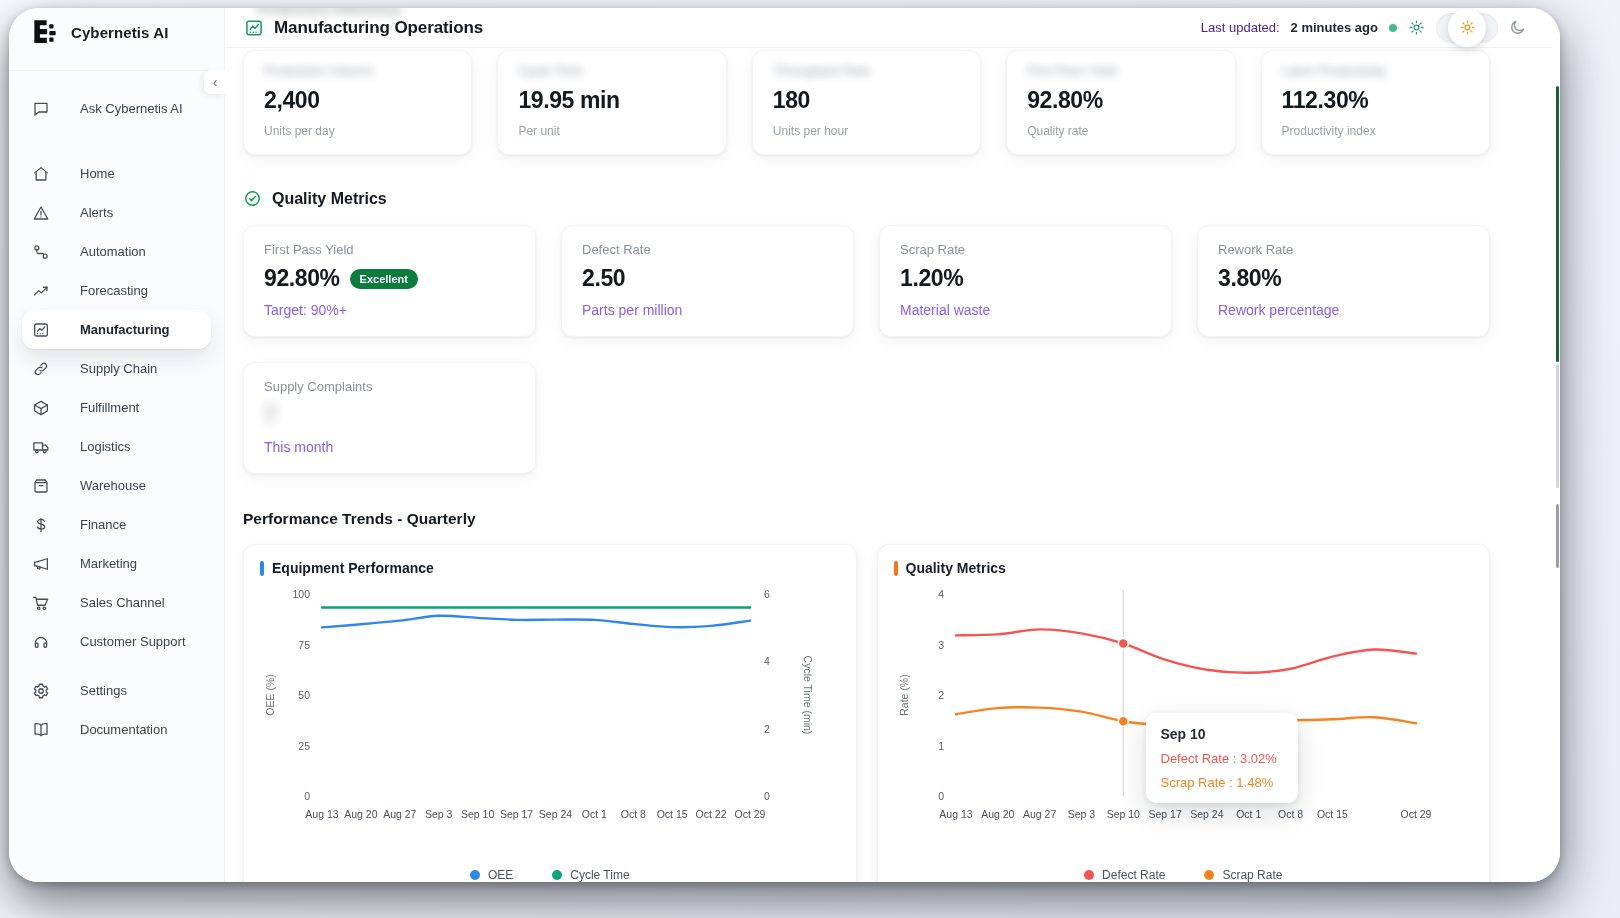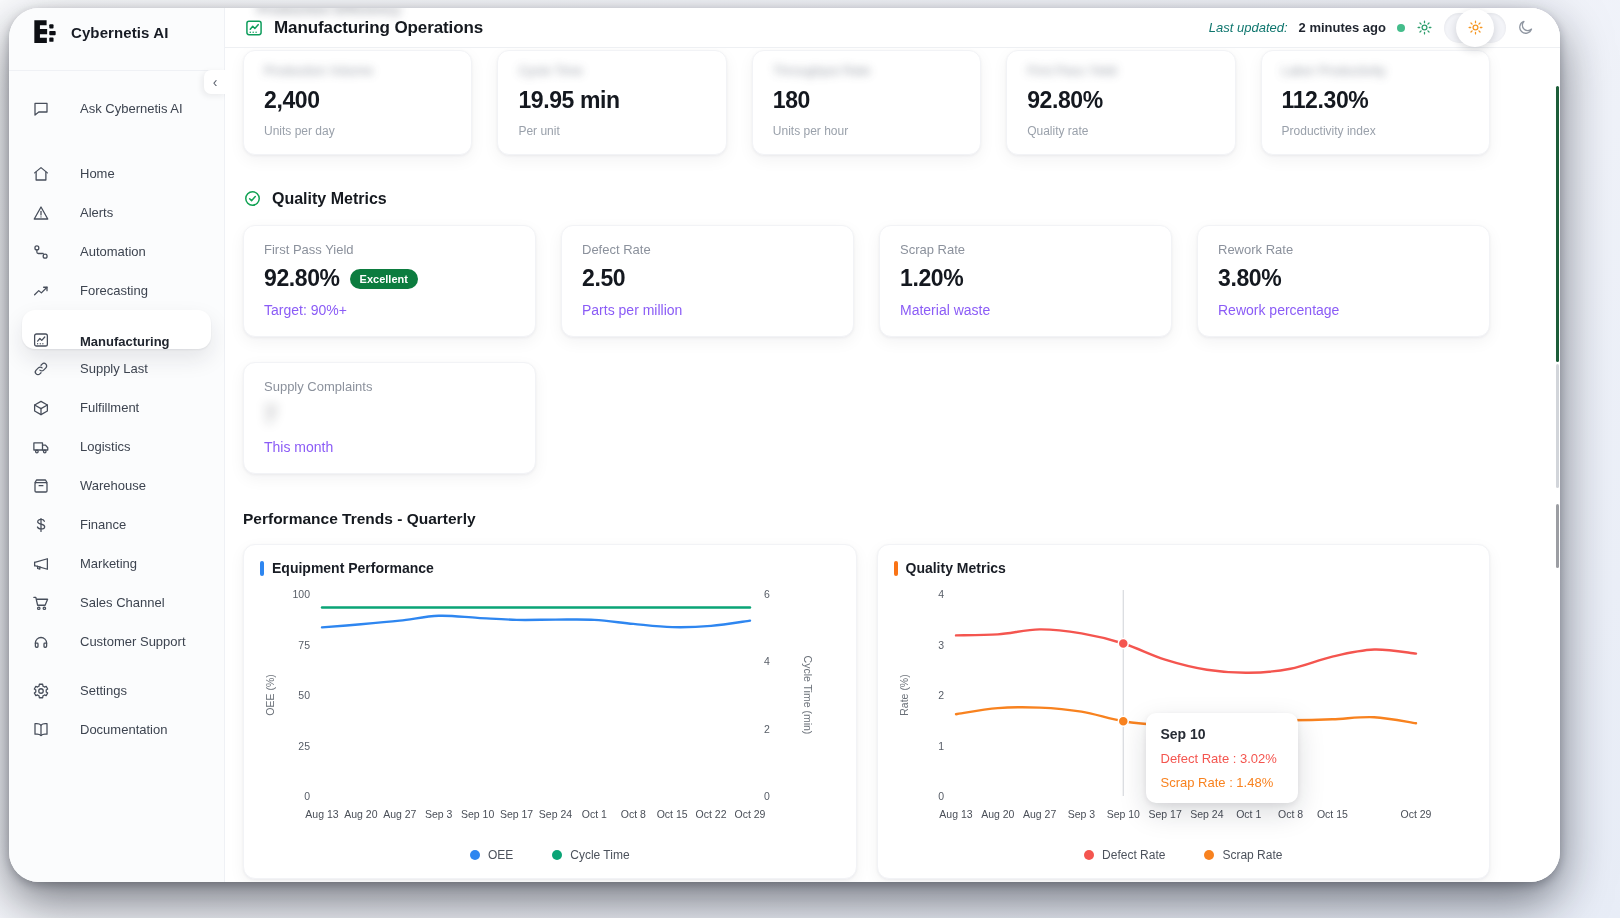--- a/index.html
+++ b/index.html
@@ -22,35 +22,35 @@
   .collapse { position:absolute; right:-2px; top:62px; width:22px; height:24px;
     border:none; background:#fff; color:#5b626e; border-radius:7px 0 0 7px;
     font-size:14px; line-height:1; box-shadow:-2px 2px 6px rgba(20,25,40,.08); cursor:pointer; }
   .side-divider { height:1px; background:#eff1f5; margin-top:14px; }
   nav { padding:18px 13px 0 13px; }
   .nav-item { height:39px; display:flex; align-items:center; gap:30px;
     padding:0 10px; border-radius:13px; color:#3d4450; font-size:13px; cursor:pointer; }
   .nav-item .nicon { width:18px; height:18px; flex:0 0 18px; color:#474e5b; }
   .nav-item .nicon svg { width:18px; height:18px; display:block; }
   .nav-item.active { background:#fff; font-weight:700; color:#21262f;
-    box-shadow:0 10px 22px rgba(25,31,45,.10), 0 1px 2px rgba(25,31,45,.07);align-items:flex-end; }
+    box-shadow:0 10px 22px rgba(25,31,45,.10), 0 1px 2px rgba(25,31,45,.07); }
   .nav-gap-lg { height:26px; } .nav-gap-sm { height:10px; }
 
   
   .main { flex:1; position:relative; background:#fff; overflow:hidden; }
-  .mheader { position:absolute; left:0; right:0; top:0; height:40px; z-index:6;
+  .mheader { position:absolute; left:0; right:8px; top:0; height:40px; z-index:6;
     background:rgba(255,255,255,.96); border-bottom:1px solid #eef0f3;
     display:flex; align-items:center; padding:0 26px 0 19px; }
   .blur-overline { position:absolute; left:32px; top:-7px; font-size:14px; font-weight:700;
     color:#525866; filter:blur(5px); opacity:.55; pointer-events:none; }
   .h-icon { width:20px; height:20px; color:#0e9d5c; }
   .h-icon svg { width:20px; height:20px; display:block; }
   .h-title { margin-left:10px; font-size:17px; font-weight:700; color:#15191f; letter-spacing:-.1px; }
   .h-right { margin-left:auto; display:flex; align-items:center; gap:11px; }
-  .lu-label { font-size:13px; color:#0f766e;font-style:italic; }
+  .lu-label { font-size:13px; color:#4c1d95; }
   .lu-value { font-size:13px; color:#1f242e; font-weight:700;text-align:right; }
   .status-dot { width:8px; height:8px; border-radius:50%; background:#44bd8b; }
   .sun-sm { width:17px; height:17px; color:#2f9e6d; }
   .sun-sm svg,.moon svg { width:100%; height:100%; display:block; }
   .theme-toggle { width:62px; height:30px; border-radius:999px; background:#f3f4f8;
     box-shadow:inset 0 1px 3px rgba(20,25,40,.07); position:relative; border:none; cursor:pointer; }
   .toggle-thumb { position:absolute; left:12px; top:-4px; width:38px; height:38px;
     border-radius:50%; background:#fff; box-shadow:0 3px 9px rgba(20,25,40,.16);
     display:flex; align-items:center; justify-content:center; }
   .sun-orange { width:17px; height:17px; color:#f59723; }
@@ -86,21 +86,21 @@
   .q-sub { margin-top:10px; font-size:14px; color:#8b5cf6; }
 
   .trends-title { margin-top:36px; font-size:15.5px; font-weight:700; color:#15191f; }
 
   .charts { display:grid; grid-template-columns:1fr 1fr; gap:20px; margin-top:16px; }
   .chart-card { padding:15px 16px 10px; position:relative; }
   .ct-row { display:flex; align-items:center; gap:8px; }
   .accent { width:4px; height:15px; border-radius:2px; }
   .ct { font-size:14px; font-weight:700; color:#191d25; }
   .chart-svg { margin-top:4px; display:block; }
-  .legend { display:flex; justify-content:center; gap:39px; margin-top:2px; height:20px; align-items:flex-start; }
+  .legend { display:flex; justify-content:center; gap:39px; margin-top:16px; height:20px; align-items:flex-end; }
   .leg-item { display:flex; align-items:center; gap:8px; font-size:12px; color:#4c525c; }
   .leg-dot { width:10px; height:10px; border-radius:50%; }
 
   .tooltip { position:absolute; left:268px; top:168px; width:152px; background:#fff;
     border-radius:10px; box-shadow:0 10px 28px rgba(20,25,40,.15), 0 2px 6px rgba(20,25,40,.08);
     padding:13px 15px; z-index:4; }
   .tt-title { font-size:14px; font-weight:600; color:#272c35; }
   .tt-line { margin-top:9px; font-size:13px; white-space:nowrap; }
 
   .edge-green { position:absolute; right:1px; top:78px; width:3px; height:276px;
@@ -190,21 +190,21 @@
             </span>
             <span>Manufacturing</span>
           </div>
           <div class="nav-item">
             <span class="nicon">
               <svg viewBox="0 0 24 24" fill="none" stroke="currentColor" stroke-width="1.7" stroke-linecap="round" stroke-linejoin="round">
                 <path d="M10.5 13.5a3.5 3.5 0 0 0 5 0l3-3a3.5 3.5 0 0 0-5-5l-1.5 1.5"></path>
                 <path d="M13.5 10.5a3.5 3.5 0 0 0-5 0l-3 3a3.5 3.5 0 0 0 5 5l1.5-1.5"></path>
               </svg>
             </span>
-            <span>Supply Last</span>
+            <span>Supply Chain</span>
           </div>
           <div class="nav-item">
             <span class="nicon">
               <svg viewBox="0 0 24 24" fill="none" stroke="currentColor" stroke-width="1.7" stroke-linecap="round" stroke-linejoin="round">
                 <path d="M12 3.2 20.5 8v8L12 20.8 3.5 16V8z"></path>
                 <path d="M3.5 8 12 12.8 20.5 8"></path>
                 <path d="M12 12.8v8"></path>
               </svg>
             </span>
             <span>Fulfillment</span>

